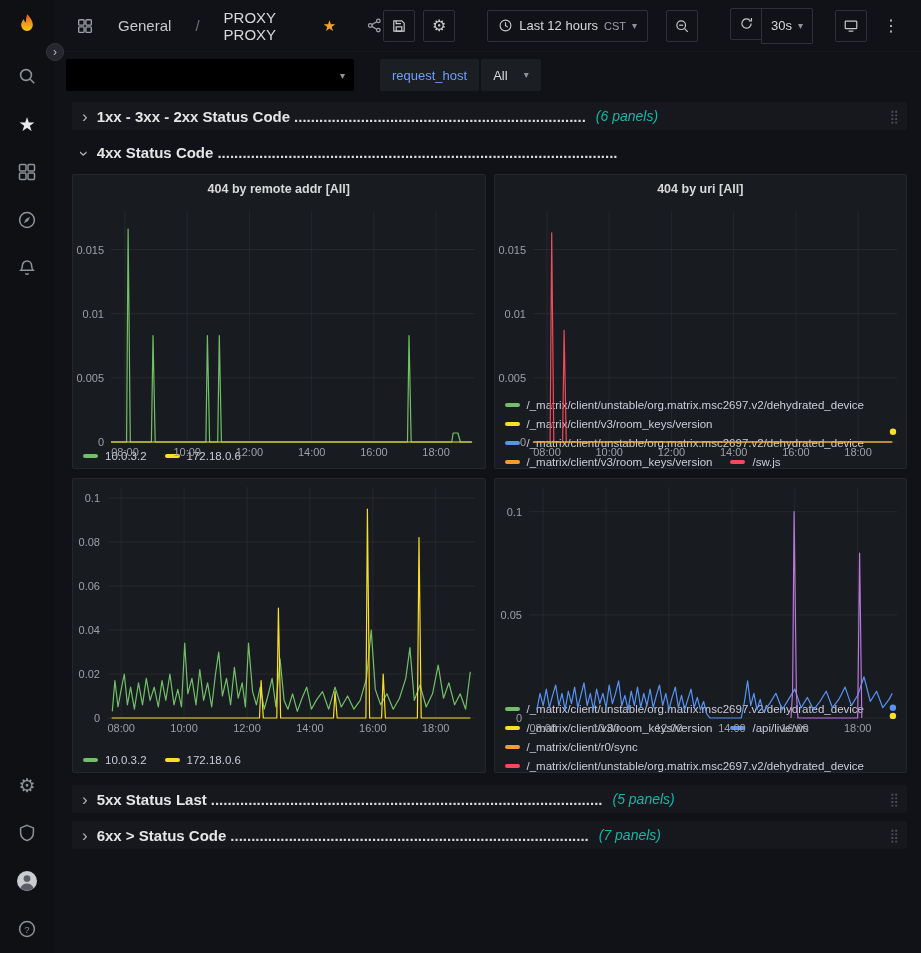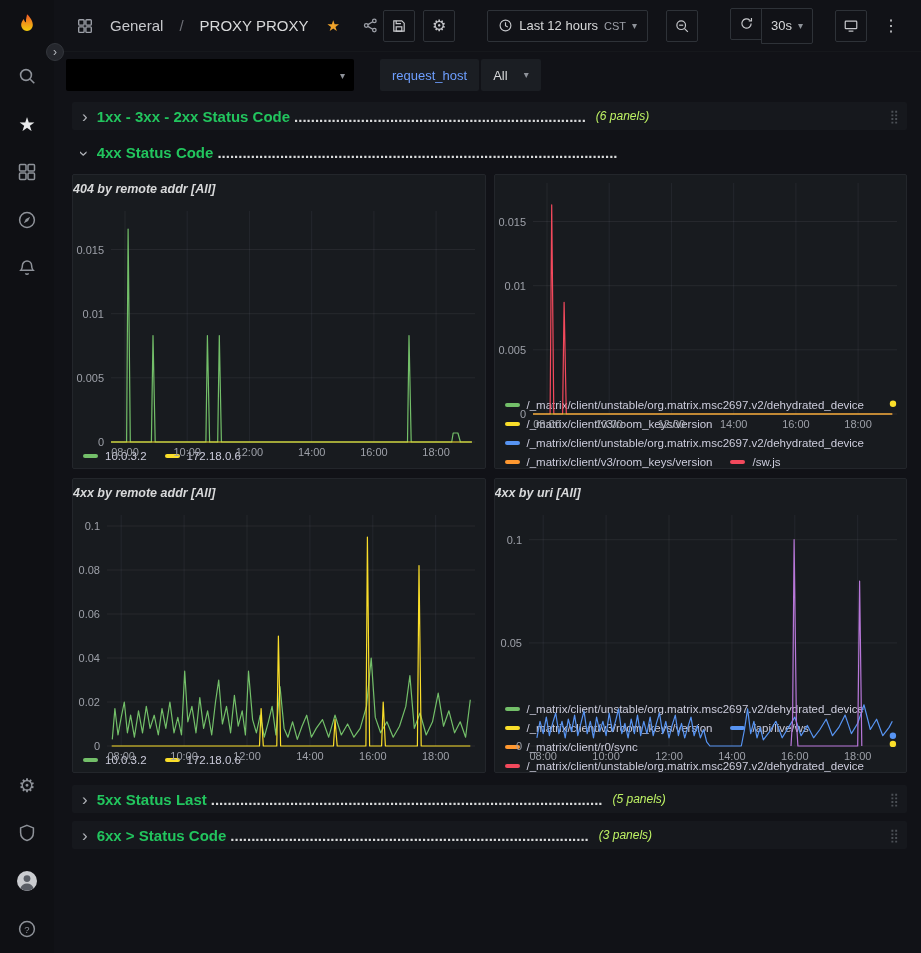--- a/index.html
+++ b/index.html
@@ -15,21 +15,21 @@
   .side-spacer { flex:1; }
   .side-star { color:#e9eaec; font-size:19px; }
   .side-gear { font-size:19px; color:#8e9299; line-height:1; }
   .expand-btn { position:absolute; left:46px; top:43px; width:18px; height:18px; border-radius:50%; background:#25272d; border:1px solid #33363c; color:#b4b7bd; font-size:12px; line-height:1; display:flex; align-items:center; justify-content:center; cursor:pointer; z-index:9; }
 
   
   .main { margin-left:54px; height:100%; display:flex; flex-direction:column; }
 
   
   .navbar { height:52px; flex:none; display:flex; align-items:center; padding:0 14px 0 22px; border-bottom:1px solid #16181c; }
-  .crumb { display:flex; align-items:center; gap:16px; }
+  .crumb { display:flex; align-items:center; gap:24px; }
   .crumb .apps-ic { color:#9da0a8; display:flex; }
   .crumb-section { font-size:15px; color:#c7c8cc; cursor:pointer; }
   .crumb-sep { font-size:15px; color:#6e7077; }
   .crumb-title { font-size:15px; color:#d8d9da; font-weight:500; cursor:pointer; }
   .crumb-star { color:#f0a32b; font-size:15px; margin-left:2px; cursor:pointer; }
   .crumb-share { color:#9da0a8; margin-left:6px; cursor:pointer; display:flex; }
   .nv-right { margin-left:auto; display:flex; align-items:center; gap:8px; }
   .nv-btn { height:32px; min-width:32px; border:1px solid #2e3238; border-radius:2px; display:flex; align-items:center; justify-content:center; gap:6px; padding:0 6px; background:transparent; color:#c7c8cc; cursor:pointer; font-family:inherit; }
   .nv-btn svg { display:block; }
   .time-btn { padding:0 10px; }
@@ -52,30 +52,30 @@
   .vgap { width:26px; }
 
   
   .dash { flex:1; overflow:hidden; padding:0 14px 0 18px; }
 
   .row-hdr { display:flex; align-items:center; height:28px; padding:0 8px 0 10px; border-radius:2px; cursor:pointer; }
   .row-hdr.collapsed { background:#16181d; }
   .row-hdr.open { background:transparent; padding-left:10px; }
   .row-hdr .chev { color:#b0b3b8; font-size:17px; line-height:1; margin-right:9px; display:inline-block; }
   .row-hdr.open .chev { transform:rotate(90deg) translateX(1px); }
-  .row-title { font-size:15px; font-weight:700; color:#22c55e; white-space:nowrap; }
+  .row-title { font-size:15px; font-weight:700; color:#e5e5e5; white-space:nowrap; }
   .row-dots { font-size:15px; font-weight:700; color:#d8d9da; white-space:nowrap; overflow:hidden; margin-left:4px; }
-  .row-count { font-size:12px; font-style:italic; color:#bef264; margin-left:10px; white-space:nowrap; }
+  .row-count { font-size:14px; font-style:italic; color:#14b8a6; margin-left:10px; white-space:nowrap; }
   .drag { margin-left:auto; color:#4c5056; font-size:13px; cursor:grab; }
 
   .mt6{margin-top:6px;} .mt8{margin-top:8px;} .mt12{margin-top:12px;}
 
   .grid2 { margin-top:8px; display:grid; grid-template-columns:1fr 1fr; gap:9px 8px; }
   .panel { height:295px; background:#181b1f; border:1px solid #23262b; border-radius:2px; display:flex; flex-direction:column; overflow:hidden; }
-  .panel-hdr { height:28px; flex:none; display:flex; align-items:center; cursor:pointer;font-style:italic; }
+  .panel-hdr { height:28px; flex:none; display:flex; align-items:center; justify-content:center; cursor:pointer; }
   .panel-title { margin:0; font-size:12.5px; font-weight:600; color:#d8d9da; }
   .plot { flex:1; position:relative; min-height:0; }
   .plot svg { position:absolute; left:0; top:0; font-family:"Liberation Sans", sans-serif; }
   .legend { flex:none; padding:2px 10px 6px; overflow:hidden; max-height:78px; }
   .legend-row { height:19px; line-height:19px; white-space:nowrap; overflow:hidden; }
   .legend-item { display:inline-flex; align-items:center; margin-right:18px; font-size:11.5px; color:#ccccdc; cursor:pointer; white-space:nowrap; }
   .legend-item i { display:inline-block; width:15px; height:4px; border-radius:2px; margin-right:7px; flex:none; }
 </style>
 </head>
 <body>
@@ -294,20 +294,23 @@
                   <i style="background: rgb(115, 191, 105);"></i>
                   <span>10.0.3.2</span>
                 </span><span class="legend-item">
                   <i style="background: rgb(250, 222, 42);"></i>
                   <span>172.18.0.6</span>
                 </span></div>
             </div>
         </section>
 
         <section class="panel">
+          <header class="panel-hdr">
+            <h2 class="panel-title">404 by uri [All]</h2>
+          </header>
           <div class="plot">
             <svg width="412" height="257" viewBox="0 0 412 257">
                 <line x1="52.0" y1="8" x2="52.0" y2="239" stroke="rgba(204,204,220,0.07)"></line>
                 <text x="52.0" y="253" fill="#9da0a8" font-size="11" text-anchor="middle">08:00</text>
                 <line x1="114.2" y1="8" x2="114.2" y2="239" stroke="rgba(204,204,220,0.07)"></line>
                 <text x="114.2" y="253" fill="#9da0a8" font-size="11" text-anchor="middle">10:00</text>
                 <line x1="176.4" y1="8" x2="176.4" y2="239" stroke="rgba(204,204,220,0.07)"></line>
                 <text x="176.4" y="253" fill="#9da0a8" font-size="11" text-anchor="middle">12:00</text>
                 <line x1="238.7" y1="8" x2="238.7" y2="239" stroke="rgba(204,204,220,0.07)"></line>
                 <text x="238.7" y="253" fill="#9da0a8" font-size="11" text-anchor="middle">14:00</text>
@@ -345,23 +348,20 @@
                   <i style="background: rgb(255, 152, 48);"></i>
                   <span>/_matrix/client/v3/room_keys/version</span>
                 </span><span class="legend-item">
                   <i style="background: rgb(242, 73, 92);"></i>
                   <span>/sw.js</span>
                 </span></div>
             </div>
         </section>
 
         <section class="panel">
-          <header class="panel-hdr">
-            <h2 class="panel-title">4xx by remote addr [All]</h2>
-          </header>
           <div class="plot">
             <svg width="412" height="257" viewBox="0 0 412 257">
                 <line x1="48.2" y1="8" x2="48.2" y2="239" stroke="rgba(204,204,220,0.07)"></line>
                 <text x="48.2" y="253" fill="#9da0a8" font-size="11" text-anchor="middle">08:00</text>
                 <line x1="111.1" y1="8" x2="111.1" y2="239" stroke="rgba(204,204,220,0.07)"></line>
                 <text x="111.1" y="253" fill="#9da0a8" font-size="11" text-anchor="middle">10:00</text>
                 <line x1="174.0" y1="8" x2="174.0" y2="239" stroke="rgba(204,204,220,0.07)"></line>
                 <text x="174.0" y="253" fill="#9da0a8" font-size="11" text-anchor="middle">12:00</text>
                 <line x1="236.9" y1="8" x2="236.9" y2="239" stroke="rgba(204,204,220,0.07)"></line>
                 <text x="236.9" y="253" fill="#9da0a8" font-size="11" text-anchor="middle">14:00</text>
@@ -390,23 +390,20 @@
                   <i style="background: rgb(115, 191, 105);"></i>
                   <span>10.0.3.2</span>
                 </span><span class="legend-item">
                   <i style="background: rgb(250, 222, 42);"></i>
                   <span>172.18.0.6</span>
                 </span></div>
             </div>
         </section>
 
         <section class="panel">
-          <header class="panel-hdr">
-            <h2 class="panel-title">4xx by uri [All]</h2>
-          </header>
           <div class="plot">
             <svg width="412" height="257" viewBox="0 0 412 257">
                 <line x1="48.2" y1="8" x2="48.2" y2="239" stroke="rgba(204,204,220,0.07)"></line>
                 <text x="48.2" y="253" fill="#9da0a8" font-size="11" text-anchor="middle">08:00</text>
                 <line x1="111.1" y1="8" x2="111.1" y2="239" stroke="rgba(204,204,220,0.07)"></line>
                 <text x="111.1" y="253" fill="#9da0a8" font-size="11" text-anchor="middle">10:00</text>
                 <line x1="174.0" y1="8" x2="174.0" y2="239" stroke="rgba(204,204,220,0.07)"></line>
                 <text x="174.0" y="253" fill="#9da0a8" font-size="11" text-anchor="middle">12:00</text>
                 <line x1="236.9" y1="8" x2="236.9" y2="239" stroke="rgba(204,204,220,0.07)"></line>
                 <text x="236.9" y="253" fill="#9da0a8" font-size="11" text-anchor="middle">14:00</text>
@@ -456,19 +453,19 @@
         <span class="row-title">5xx Status Last</span>
         <span class="row-dots">..............................................................................................</span>
         <span class="row-count">(5 panels)</span>
         <span class="drag">⣿</span>
       </div>
 
       <div class="row-hdr collapsed mt8">
         <span class="chev">›</span>
         <span class="row-title">6xx &gt; Status Code</span>
         <span class="row-dots">......................................................................................</span>
-        <span class="row-count">(3 panels)</span>
+        <span class="row-count">(7 panels)</span>
         <span class="drag">⣿</span>
       </div>
 
     </div>
   </div>
 </div>
 
 </body></html>

